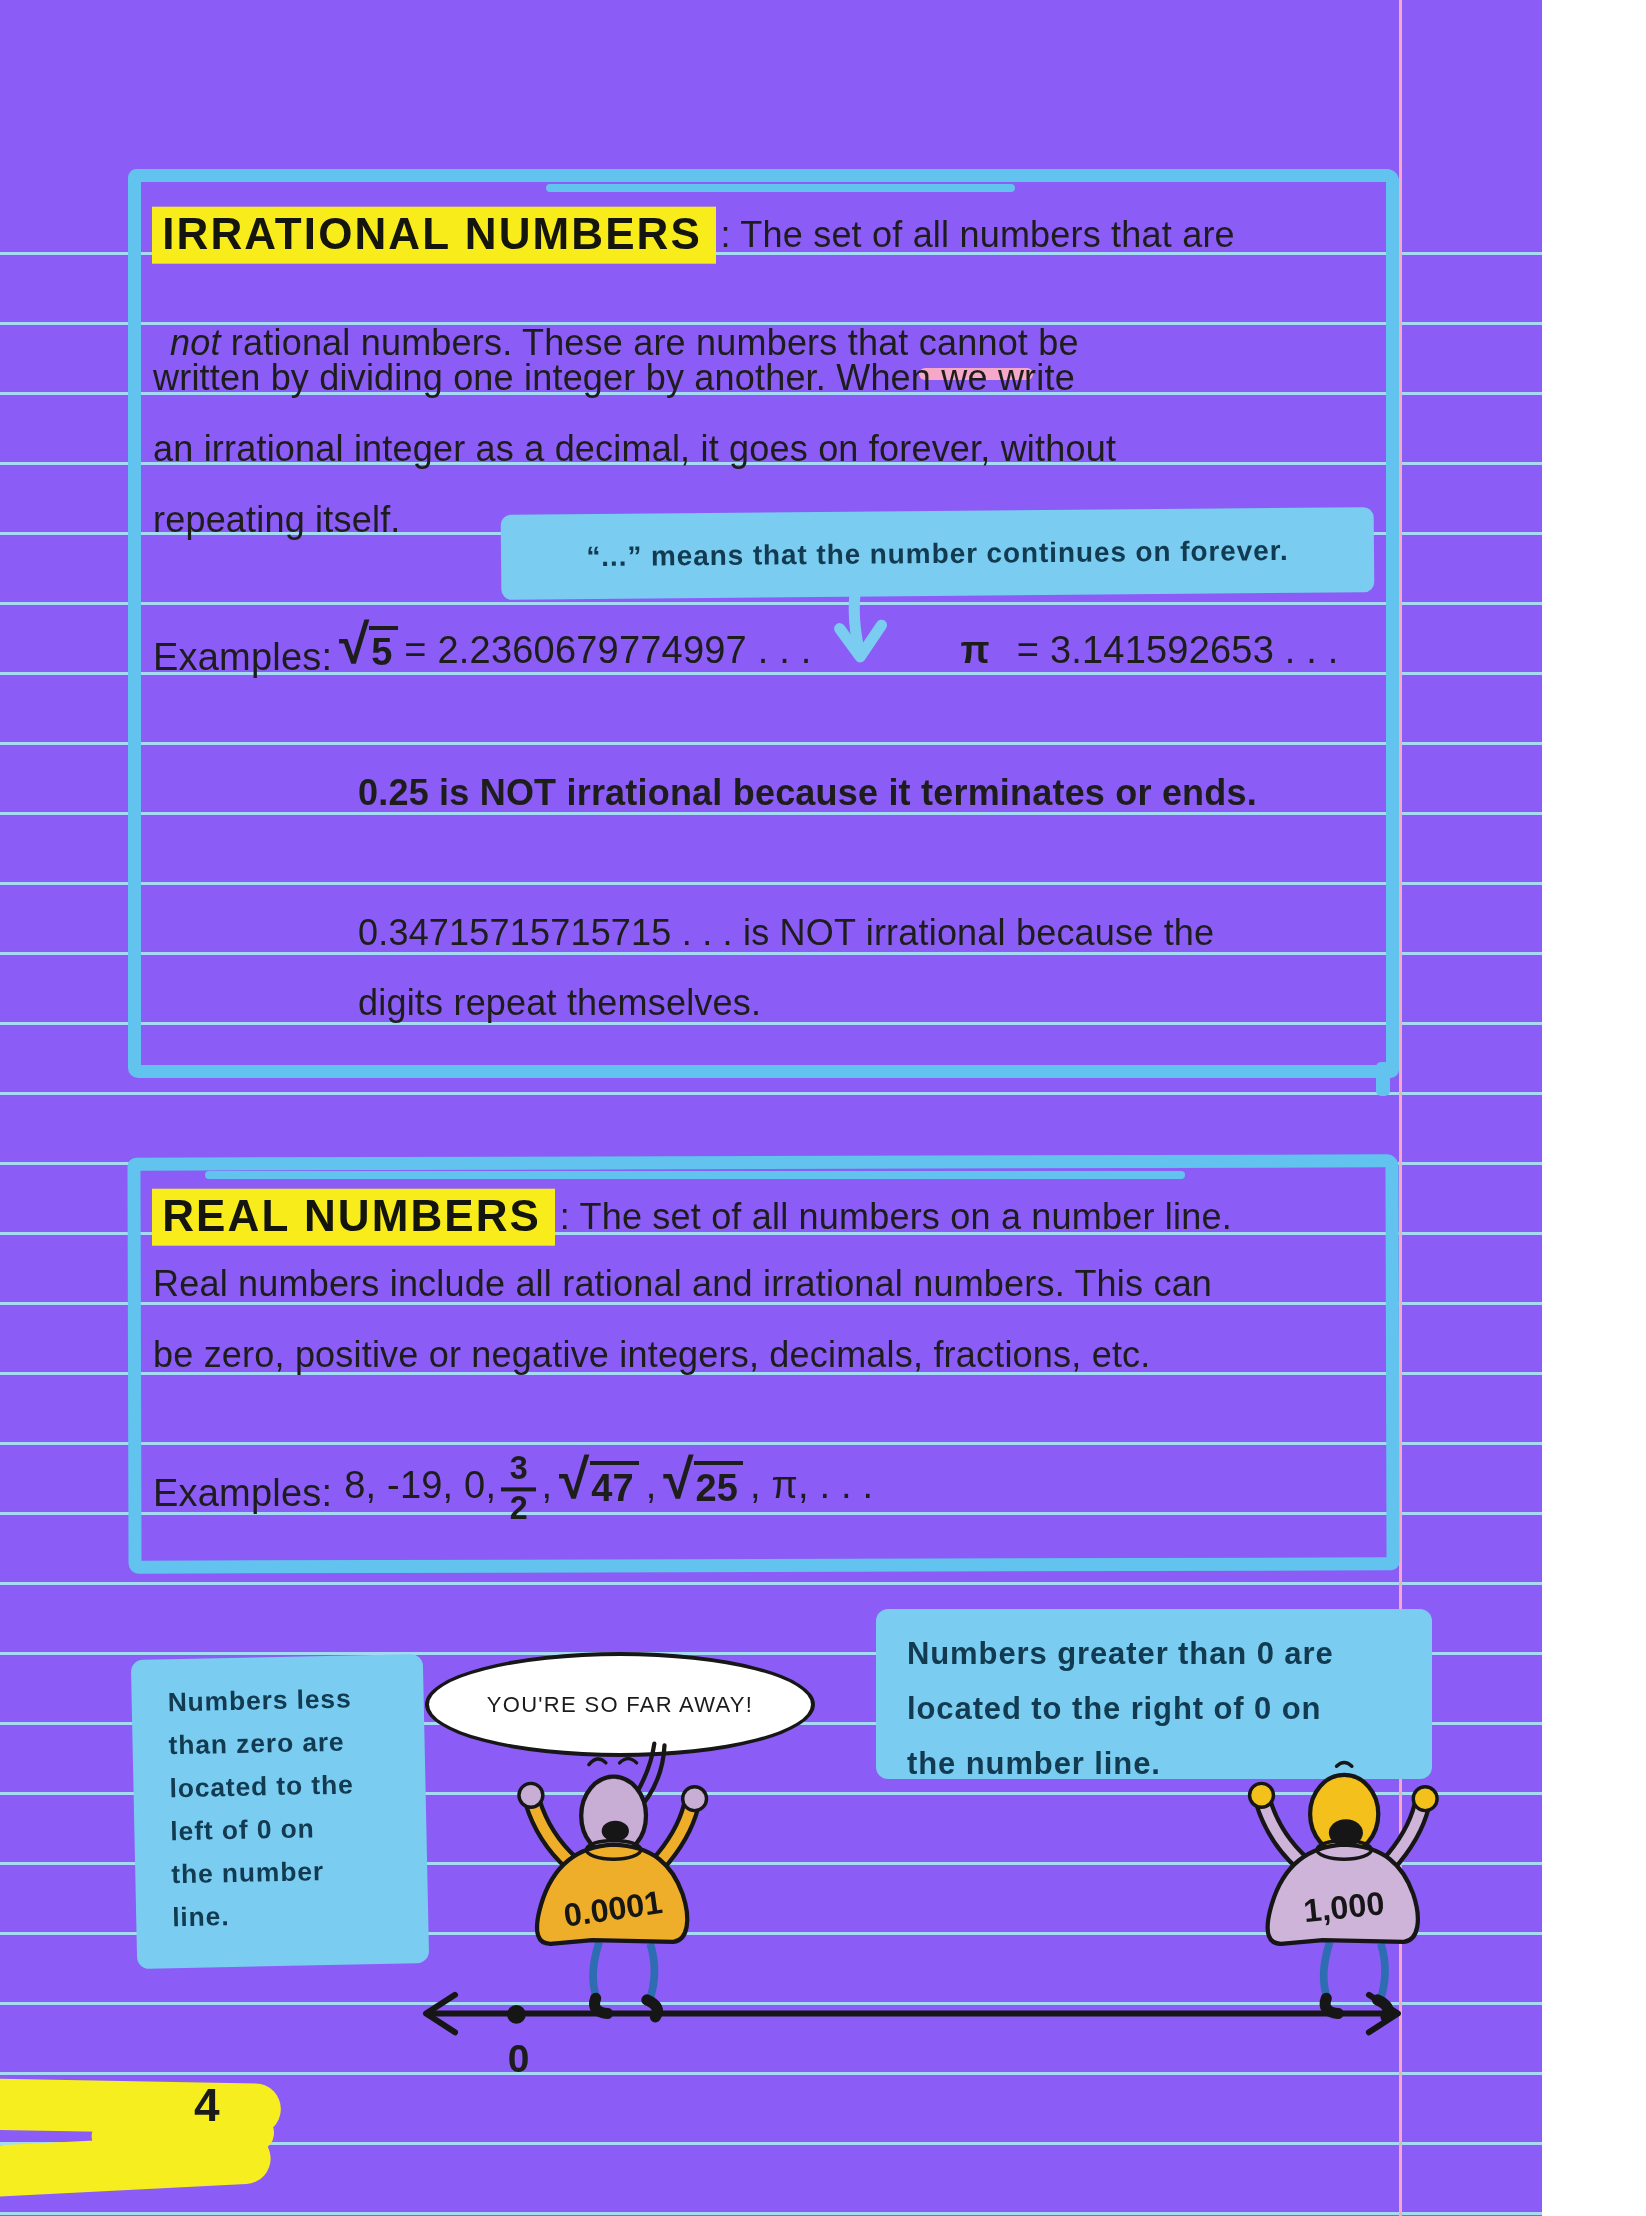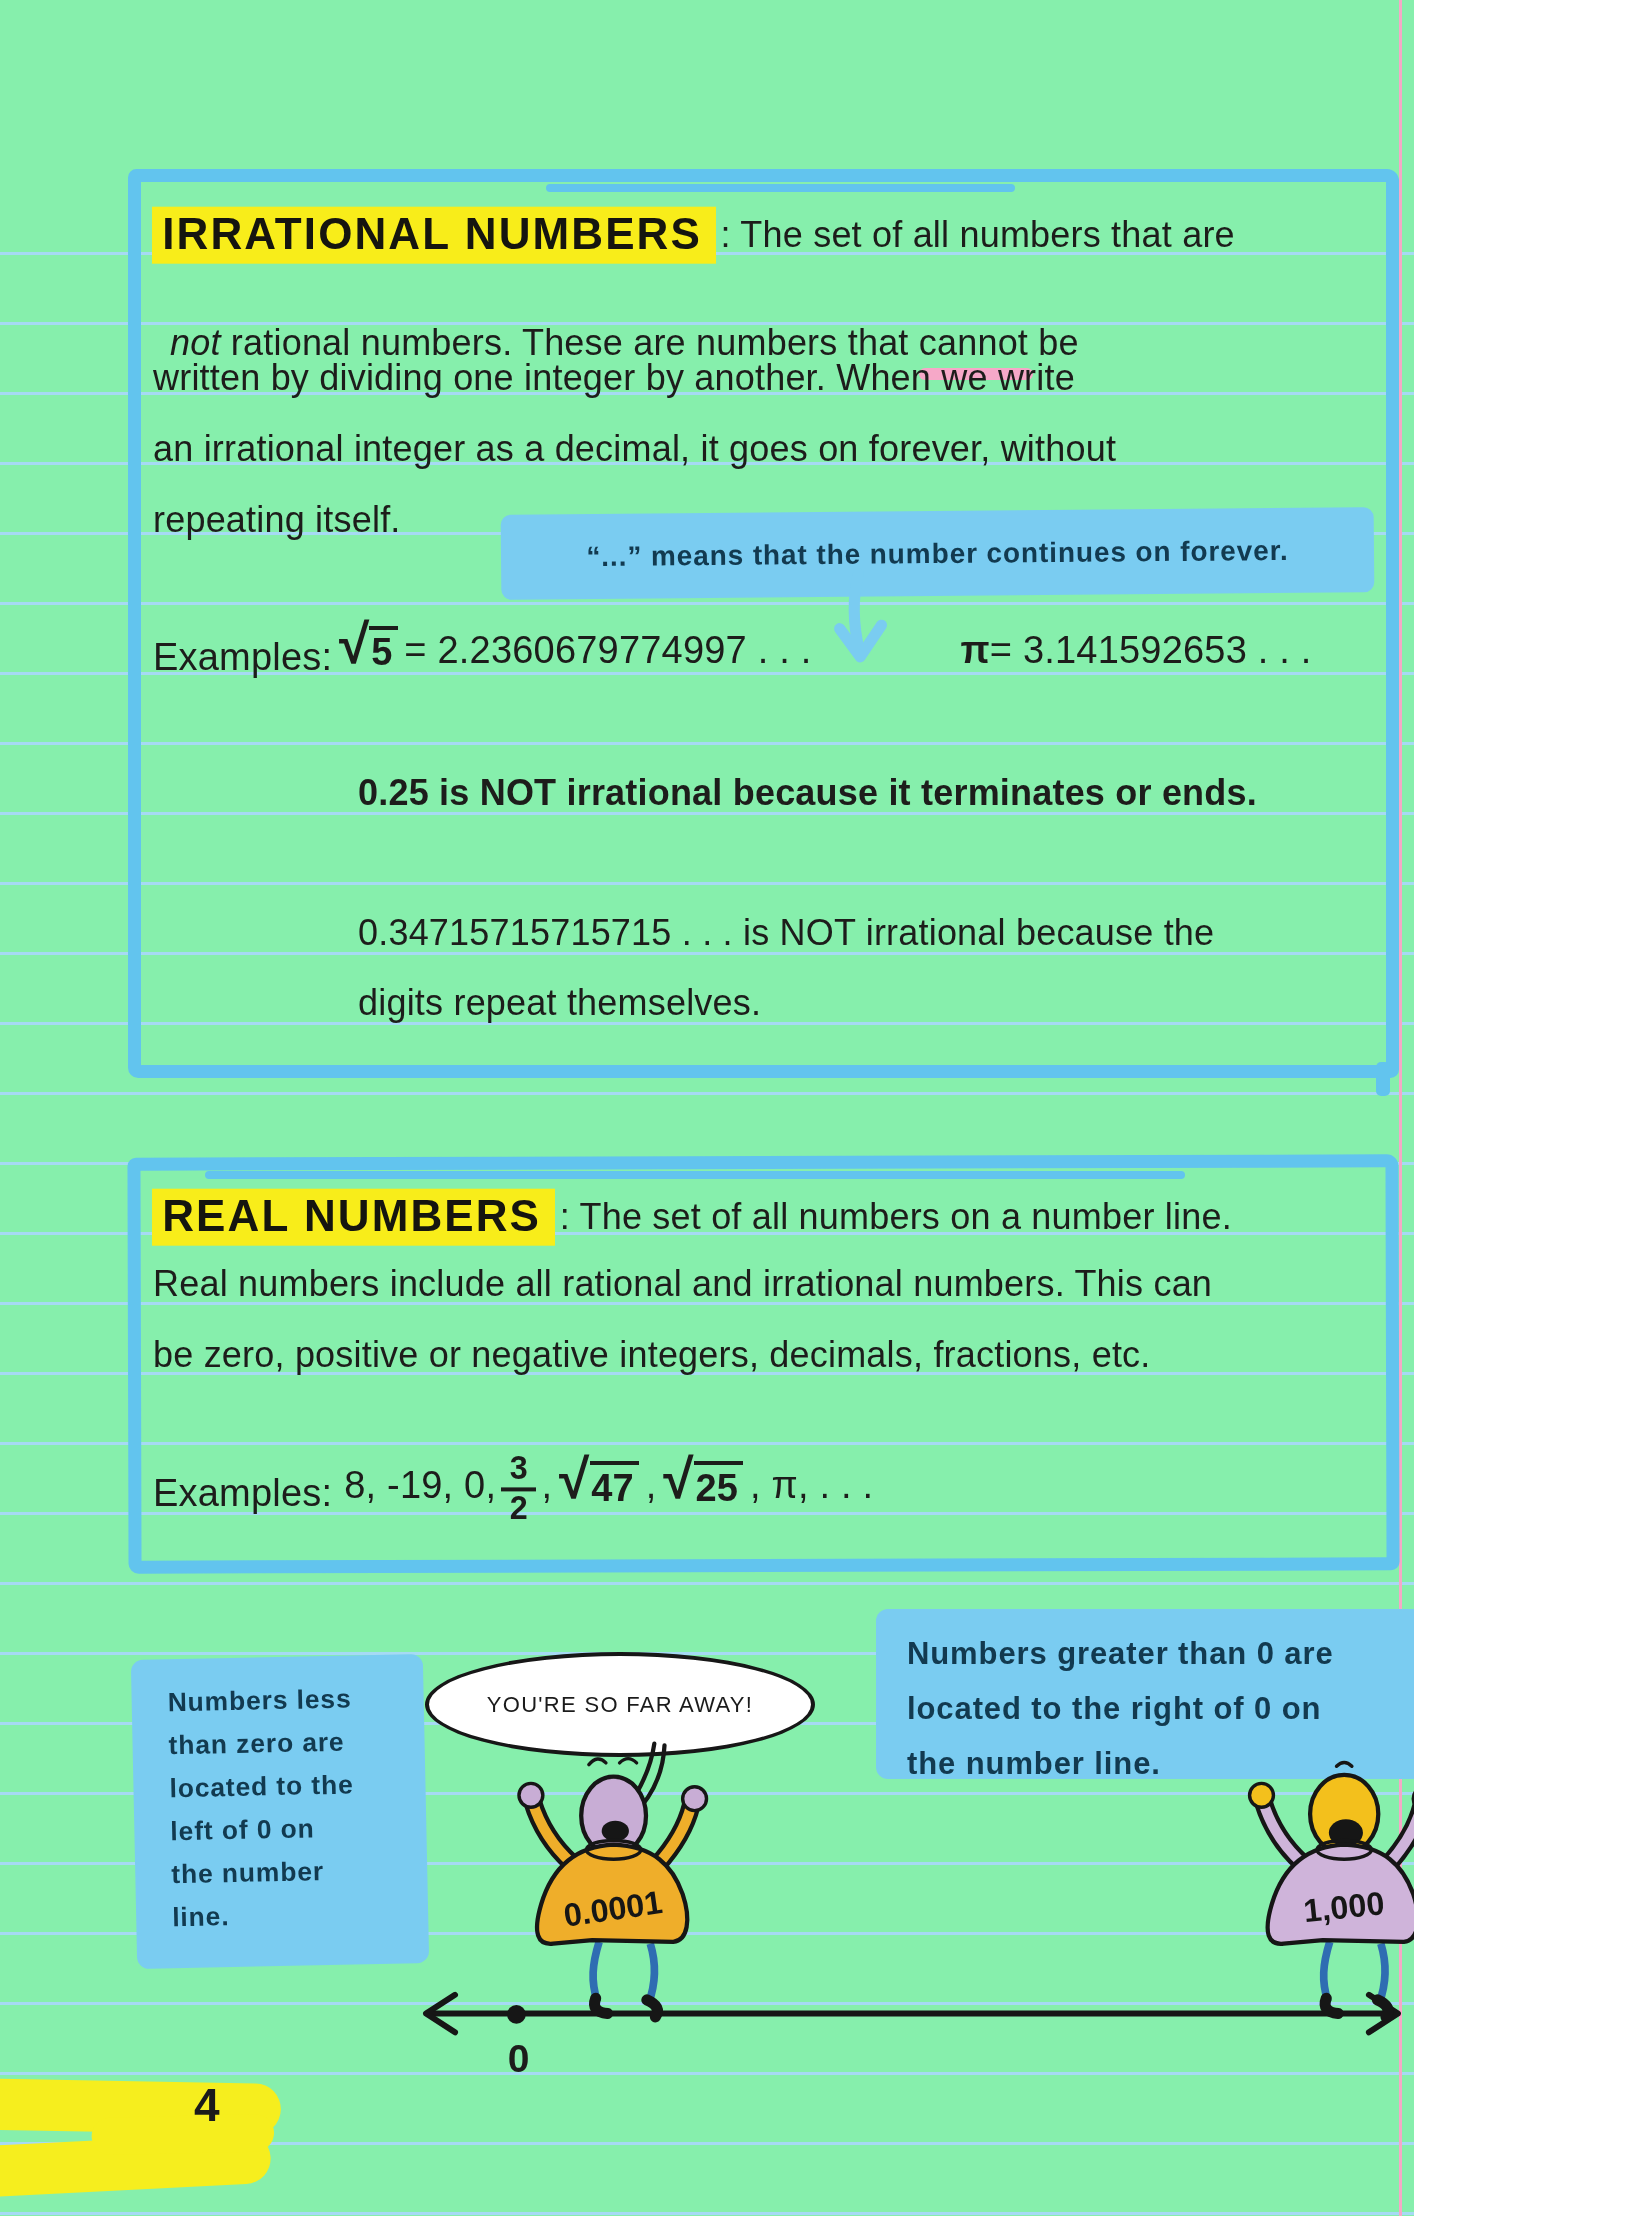--- a/index.html
+++ b/index.html
@@ -1,18 +1,18 @@
 <!DOCTYPE html>
 <html style="font-size:13.6px"><head>
 <meta charset="utf-8">
 <style>
   html,body{margin:0;padding:0;background:#ffffff;}
   .page{
-    position:relative;width:1414px;height:2216px;overflow:hidden;
-    background:#86efac;
+    position:relative;width:1542px;height:2216px;overflow:hidden;
+    background:#8b5cf6;
     font-family:"Liberation Sans",sans-serif;color:#1d1d1b;
   }
   
   .ruled{
     position:absolute;left:0;top:252px;width:100%;height:1964px;
     background:repeating-linear-gradient(to bottom,#a6daf4 0 2.6px,transparent 2.6px 70px);
   }
   .margin-line{position:absolute;top:0;left:1399px;width:3.4px;height:2216px;background:#f5a9c7;}
 
   
@@ -101,21 +101,21 @@
   </svg>
 
   <div class="bodyline mathline" style="left:153px;top:621px;font-size:38px;">
     <span class="bold">Examples:</span>
     <span class="rad">
       <span class="rad-sign">√</span>
         <span class="rad-num">5</span>
     </span>
     <span>= 2.2360679774997 . . .</span>
     <span style="margin-left:149px;font-weight:bold;">π</span>
-    <span style="margin-left:0;">= 3.141592653 . . .</span>
+    <span style="margin-left:27px;">= 3.141592653 . . .</span>
   </div>
 
   <div class="bodyline" style="left:358px;top:772px;font-weight:bold;">0.25 is NOT irrational because it terminates or ends.</div>
   <div class="bodyline" style="left:358px;top:912px;">0.34715715715715 . . . is NOT irrational because the</div>
   <div class="bodyline" style="left:358px;top:982px;">digits repeat themselves.</div>
 
   <div class="def-box box2"></div>
   <div class="accent" style="left:205px;top:1171px;width:980px;height:7.7px;"></div>
 
   <div class="bodyline" style="left:152px;top:1187px;">

